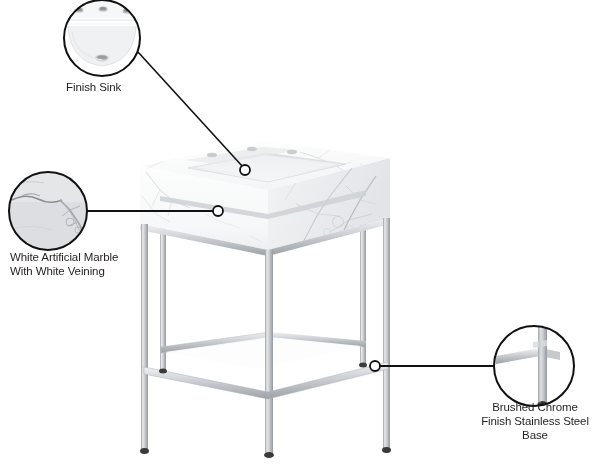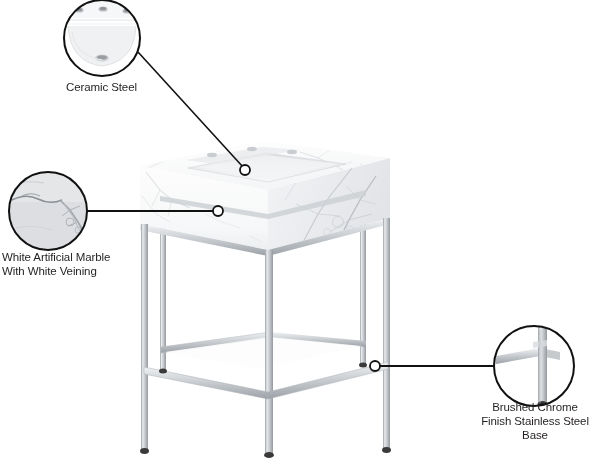--- a/index.html
+++ b/index.html
@@ -15,21 +15,21 @@
   .callout-label{
     position:absolute;
     color:#231f20;
     font-size:11.5px;
     line-height:14px;
     font-family:"Liberation Sans", sans-serif;
     white-space:pre-line;
     letter-spacing:-0.1px;
   }
   #label-sink{left:66px;top:80px;text-align:left;width:120px;}
-  #label-marble{left:2px;top:250px;text-align:left;width:170px;}
+  #label-marble{left:10px;top:250px;text-align:left;width:170px;}
   #label-base{left:460px;top:400px;text-align:center;width:150px;}
 </style>
 </head>
 <body>
 
 <div id="stage">
 <svg width="600" height="475" viewBox="0 0 600 475" xmlns="http://www.w3.org/2000/svg">
   <defs>
     <linearGradient id="gMarbleTop" x1="0" y1="0" x2="0.4" y2="1">
       <stop offset="0" stop-color="#ffffff"></stop>
@@ -228,20 +228,20 @@
       <polygon points="533,342 547,340 547,346 533,348" fill="#d8dbde" opacity="0.8"></polygon>
       <ellipse cx="542.5" cy="404" rx="5" ry="3" fill="#3a3a3a"></ellipse>
       <path d="M540 330 L540 404" stroke="#aeb3b8" stroke-width="0.6"></path>
     </g>
     <circle cx="534" cy="366" r="40" fill="none" stroke="#111111" stroke-width="2"></circle>
     <circle cx="375" cy="366" r="5" fill="#ffffff" stroke="#111111" stroke-width="1.8"></circle>
   </g>
 </svg>
 </div>
 
-<div class="callout-label" id="label-sink">Ceramic Steel</div>
+<div class="callout-label" id="label-sink">Finish Sink</div>
 
 <div class="callout-label" id="label-marble">White Artificial Marble
 With White Veining</div>
 
 <div class="callout-label" id="label-base">Brushed Chrome
 Finish Stainless Steel
 Base</div>
 
 </body></html>

